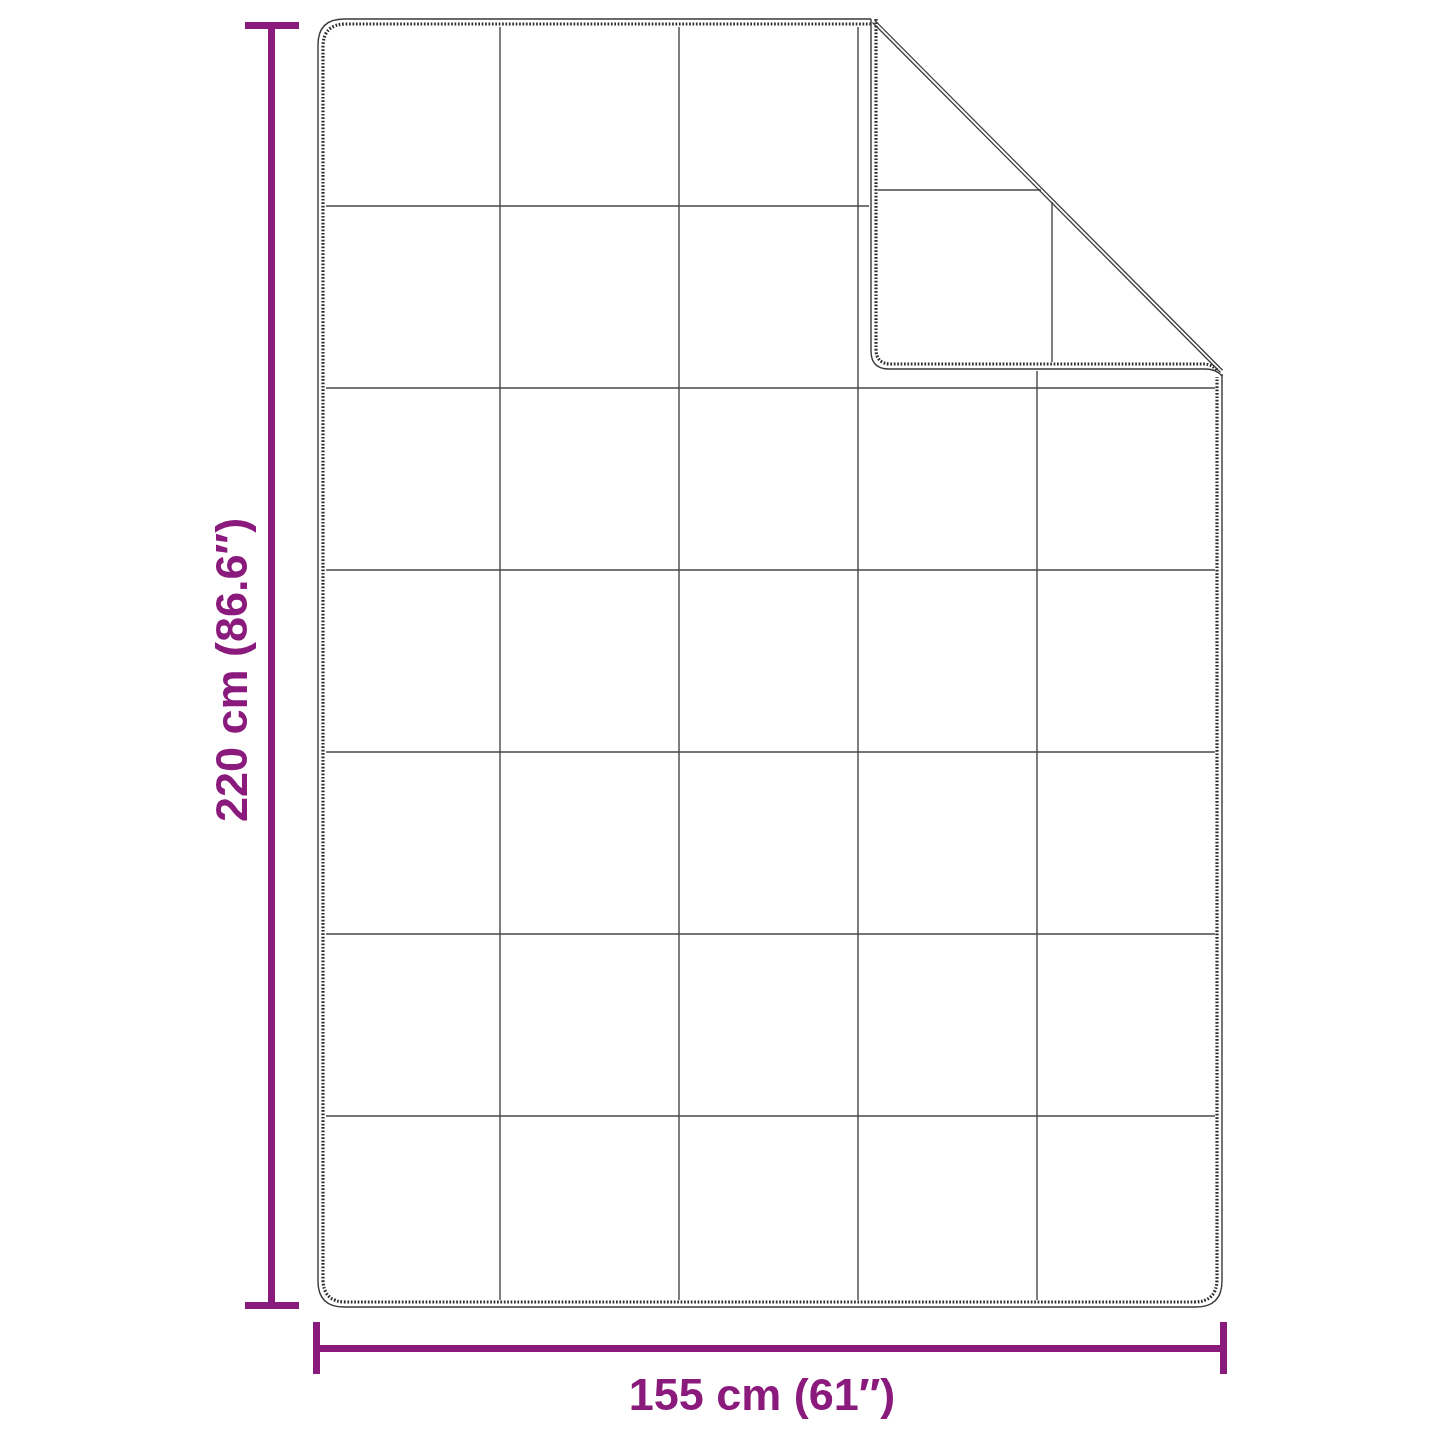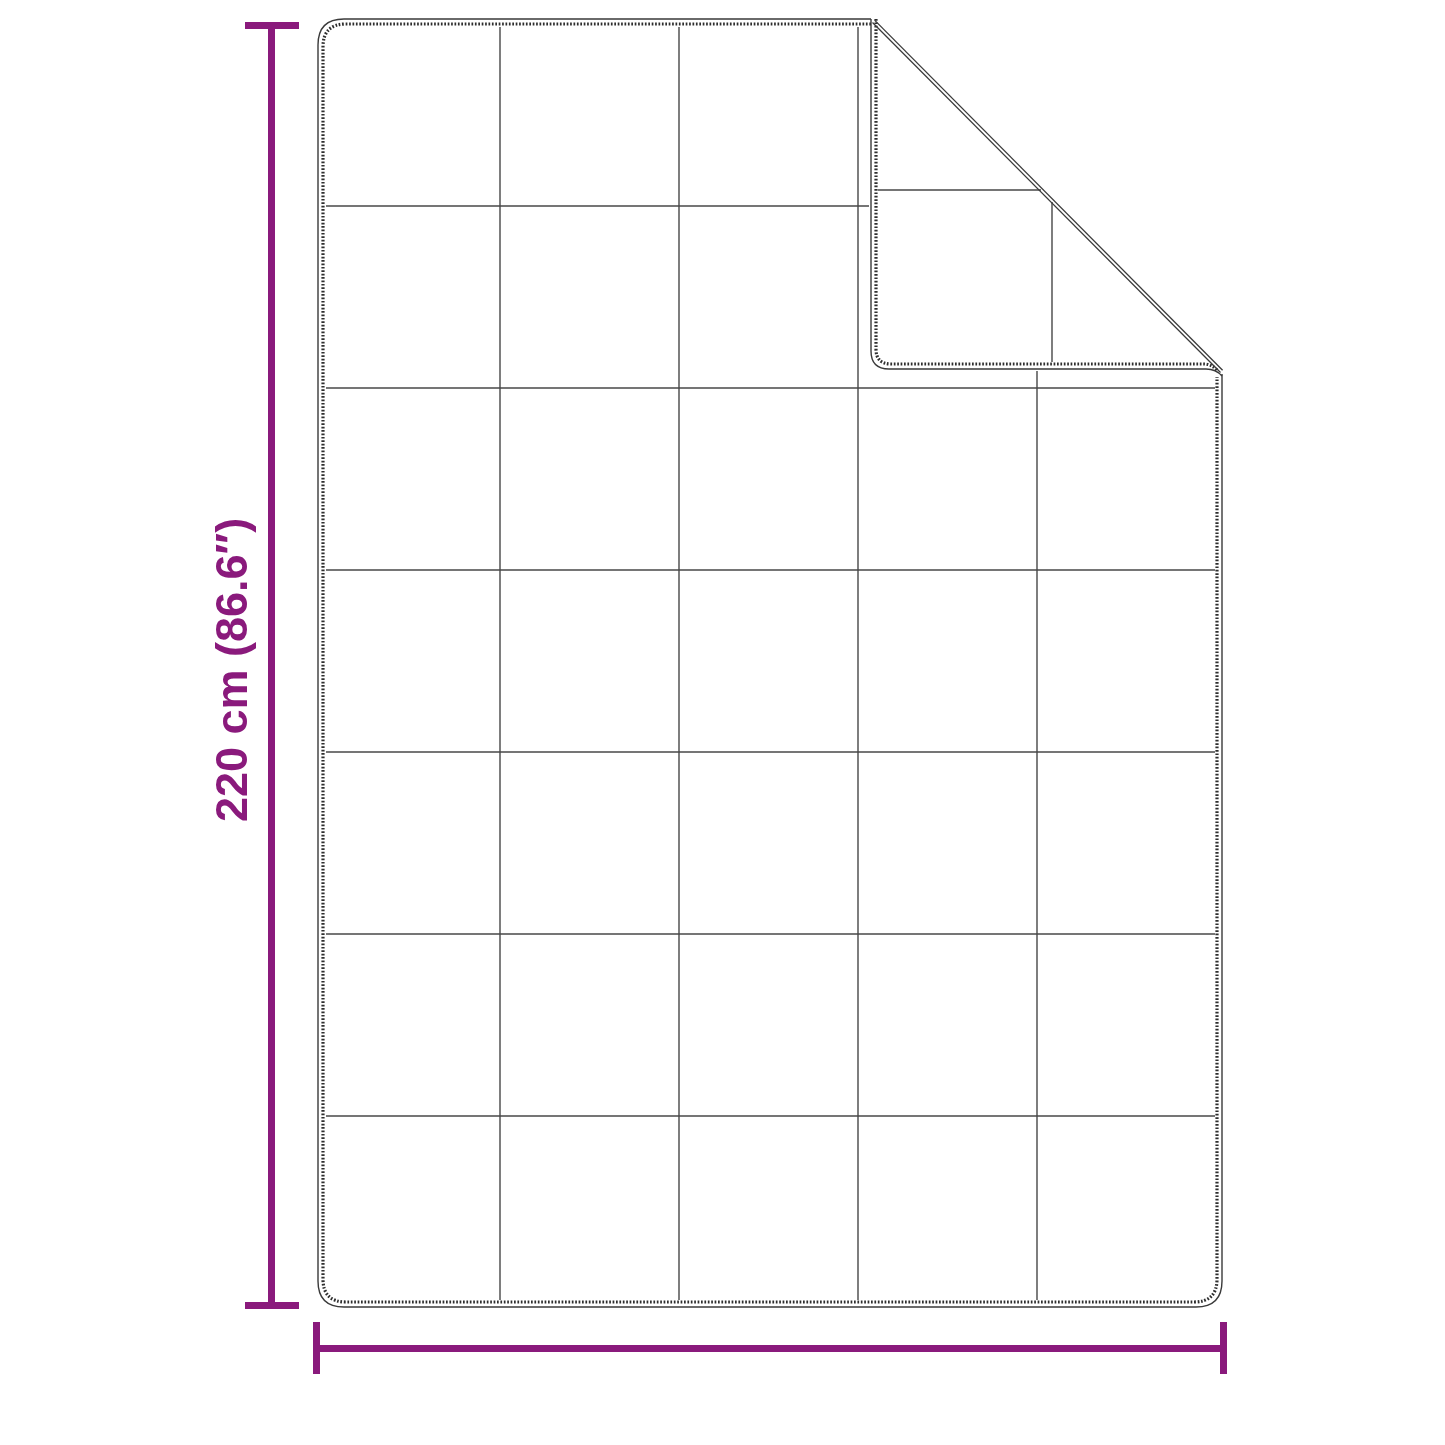--- a/index.html
+++ b/index.html
@@ -110,14 +110,15 @@
 
     <g>
       <rect class="dim-shape" x="313" y="1345" width="914" height="7" fill="#8a1a7c"></rect>
       <rect class="dim-shape" x="313" y="1322" width="7" height="52" fill="#8a1a7c"></rect>
       <rect class="dim-shape" x="1220" y="1322" width="7" height="52" fill="#8a1a7c"></rect>
     </g>
   </svg>
 
   <div class="dim-label vertical">220 cm (86.6″)</div>
 
+  <div class="dim-label horizontal">155 cm (61″)</div>
 
 </div>
 
 </body></html>

